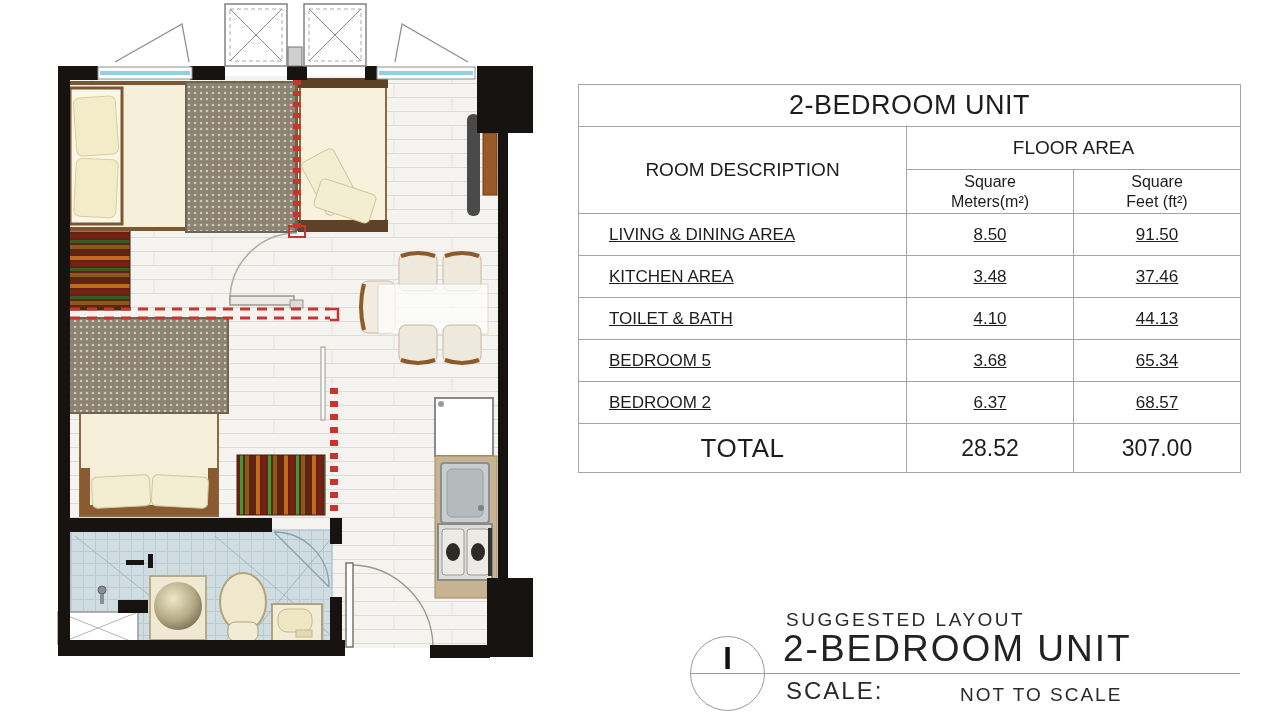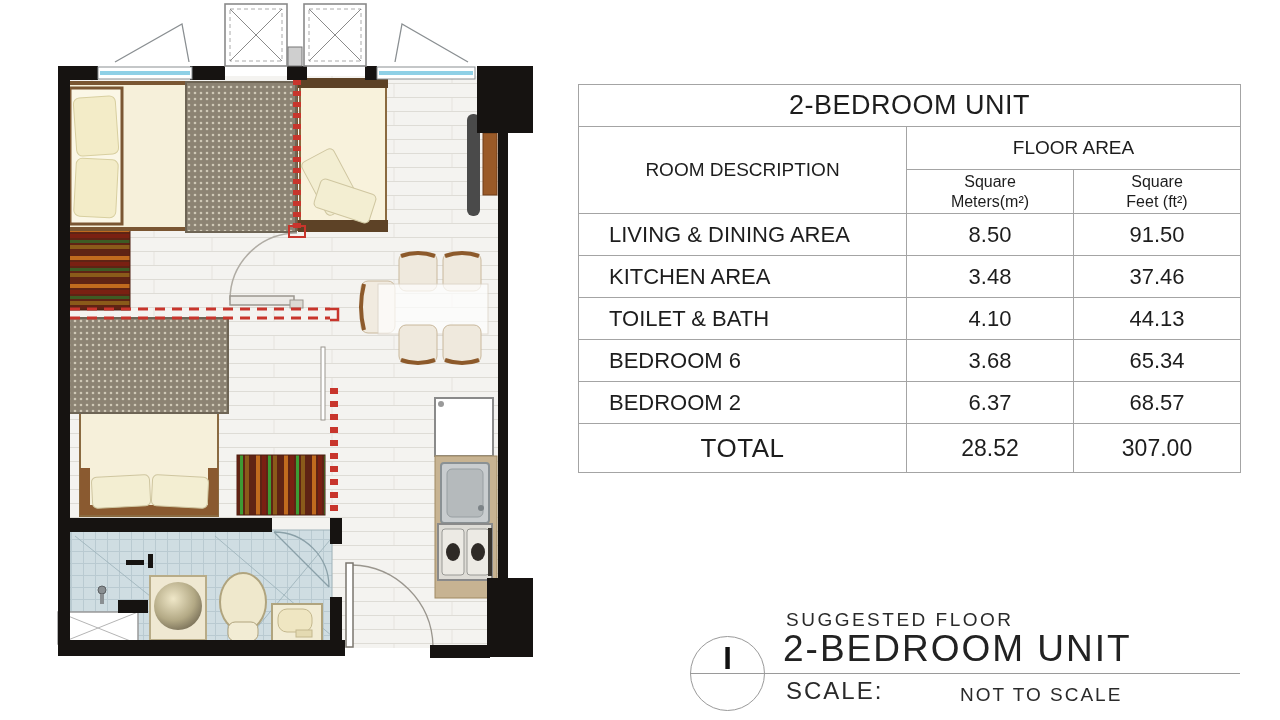--- a/index.html
+++ b/index.html
@@ -19,21 +19,21 @@
   #area-table td{
     border:1.5px solid #a4a4a4;
     text-align:center;vertical-align:middle;
     color:#1d1d1d;overflow:hidden;
   }
   #area-table .title-cell{height:39px;font-size:27px;letter-spacing:.5px;}
   #area-table .desc-head{font-size:19px;margin-left:14px;}
   #area-table .fa-head{height:40px;font-size:19px;}
   #area-table .sub-head{height:41px;font-size:16px;line-height:1.25;}
   #area-table .sub-head span{display:inline-block;width:86px;}
-  #area-table .data-row td{height:39px;font-size:22px;}
+  #area-table .data-row td{height:39px;font-size:17px;text-decoration:underline;}
   #area-table .data-row .room-cell{text-align:left;padding-left:30px;}
   #area-table .total-row .total-label{height:46px;font-size:26px;letter-spacing:.5px;}
   #area-table .total-row .total-num{font-size:23px;}
   
   .tb-circle{
     position:absolute;left:690px;top:636px;width:73px;height:73px;
     border:1.5px solid #9a9a9a;border-radius:50%;background:transparent;
   }
   .tb-circle span{
     position:absolute;left:0;right:0;top:4px;text-align:center;
@@ -291,37 +291,37 @@
     <td class="room-cell">KITCHEN AREA</td>
     <td>3.48</td>
     <td>37.46</td>
   </tr>
   <tr class="data-row">
     <td class="room-cell">TOILET &amp; BATH</td>
     <td>4.10</td>
     <td>44.13</td>
   </tr>
   <tr class="data-row">
-    <td class="room-cell">BEDROOM 6</td>
+    <td class="room-cell">BEDROOM 5</td>
     <td>3.68</td>
     <td>65.34</td>
   </tr>
   <tr class="data-row">
     <td class="room-cell">BEDROOM 2</td>
     <td>6.37</td>
     <td>68.57</td>
   </tr>
   <tr class="total-row">
     <td class="total-label">TOTAL</td>
     <td class="total-num">28.52</td>
     <td class="total-num">307.00</td>
   </tr>
 </tbody>
   </table>
 
 <div class="tb-line"></div>
 <div class="tb-circle">
   <span>I</span>
 </div>
-<div class="tb-small">SUGGESTED FLOOR</div>
+<div class="tb-small">SUGGESTED LAYOUT</div>
 <div class="tb-big">2-BEDROOM UNIT</div>
 <div class="tb-scale-label">SCALE:</div>
 <div class="tb-scale-value">NOT TO SCALE</div>
 
 </body></html>

